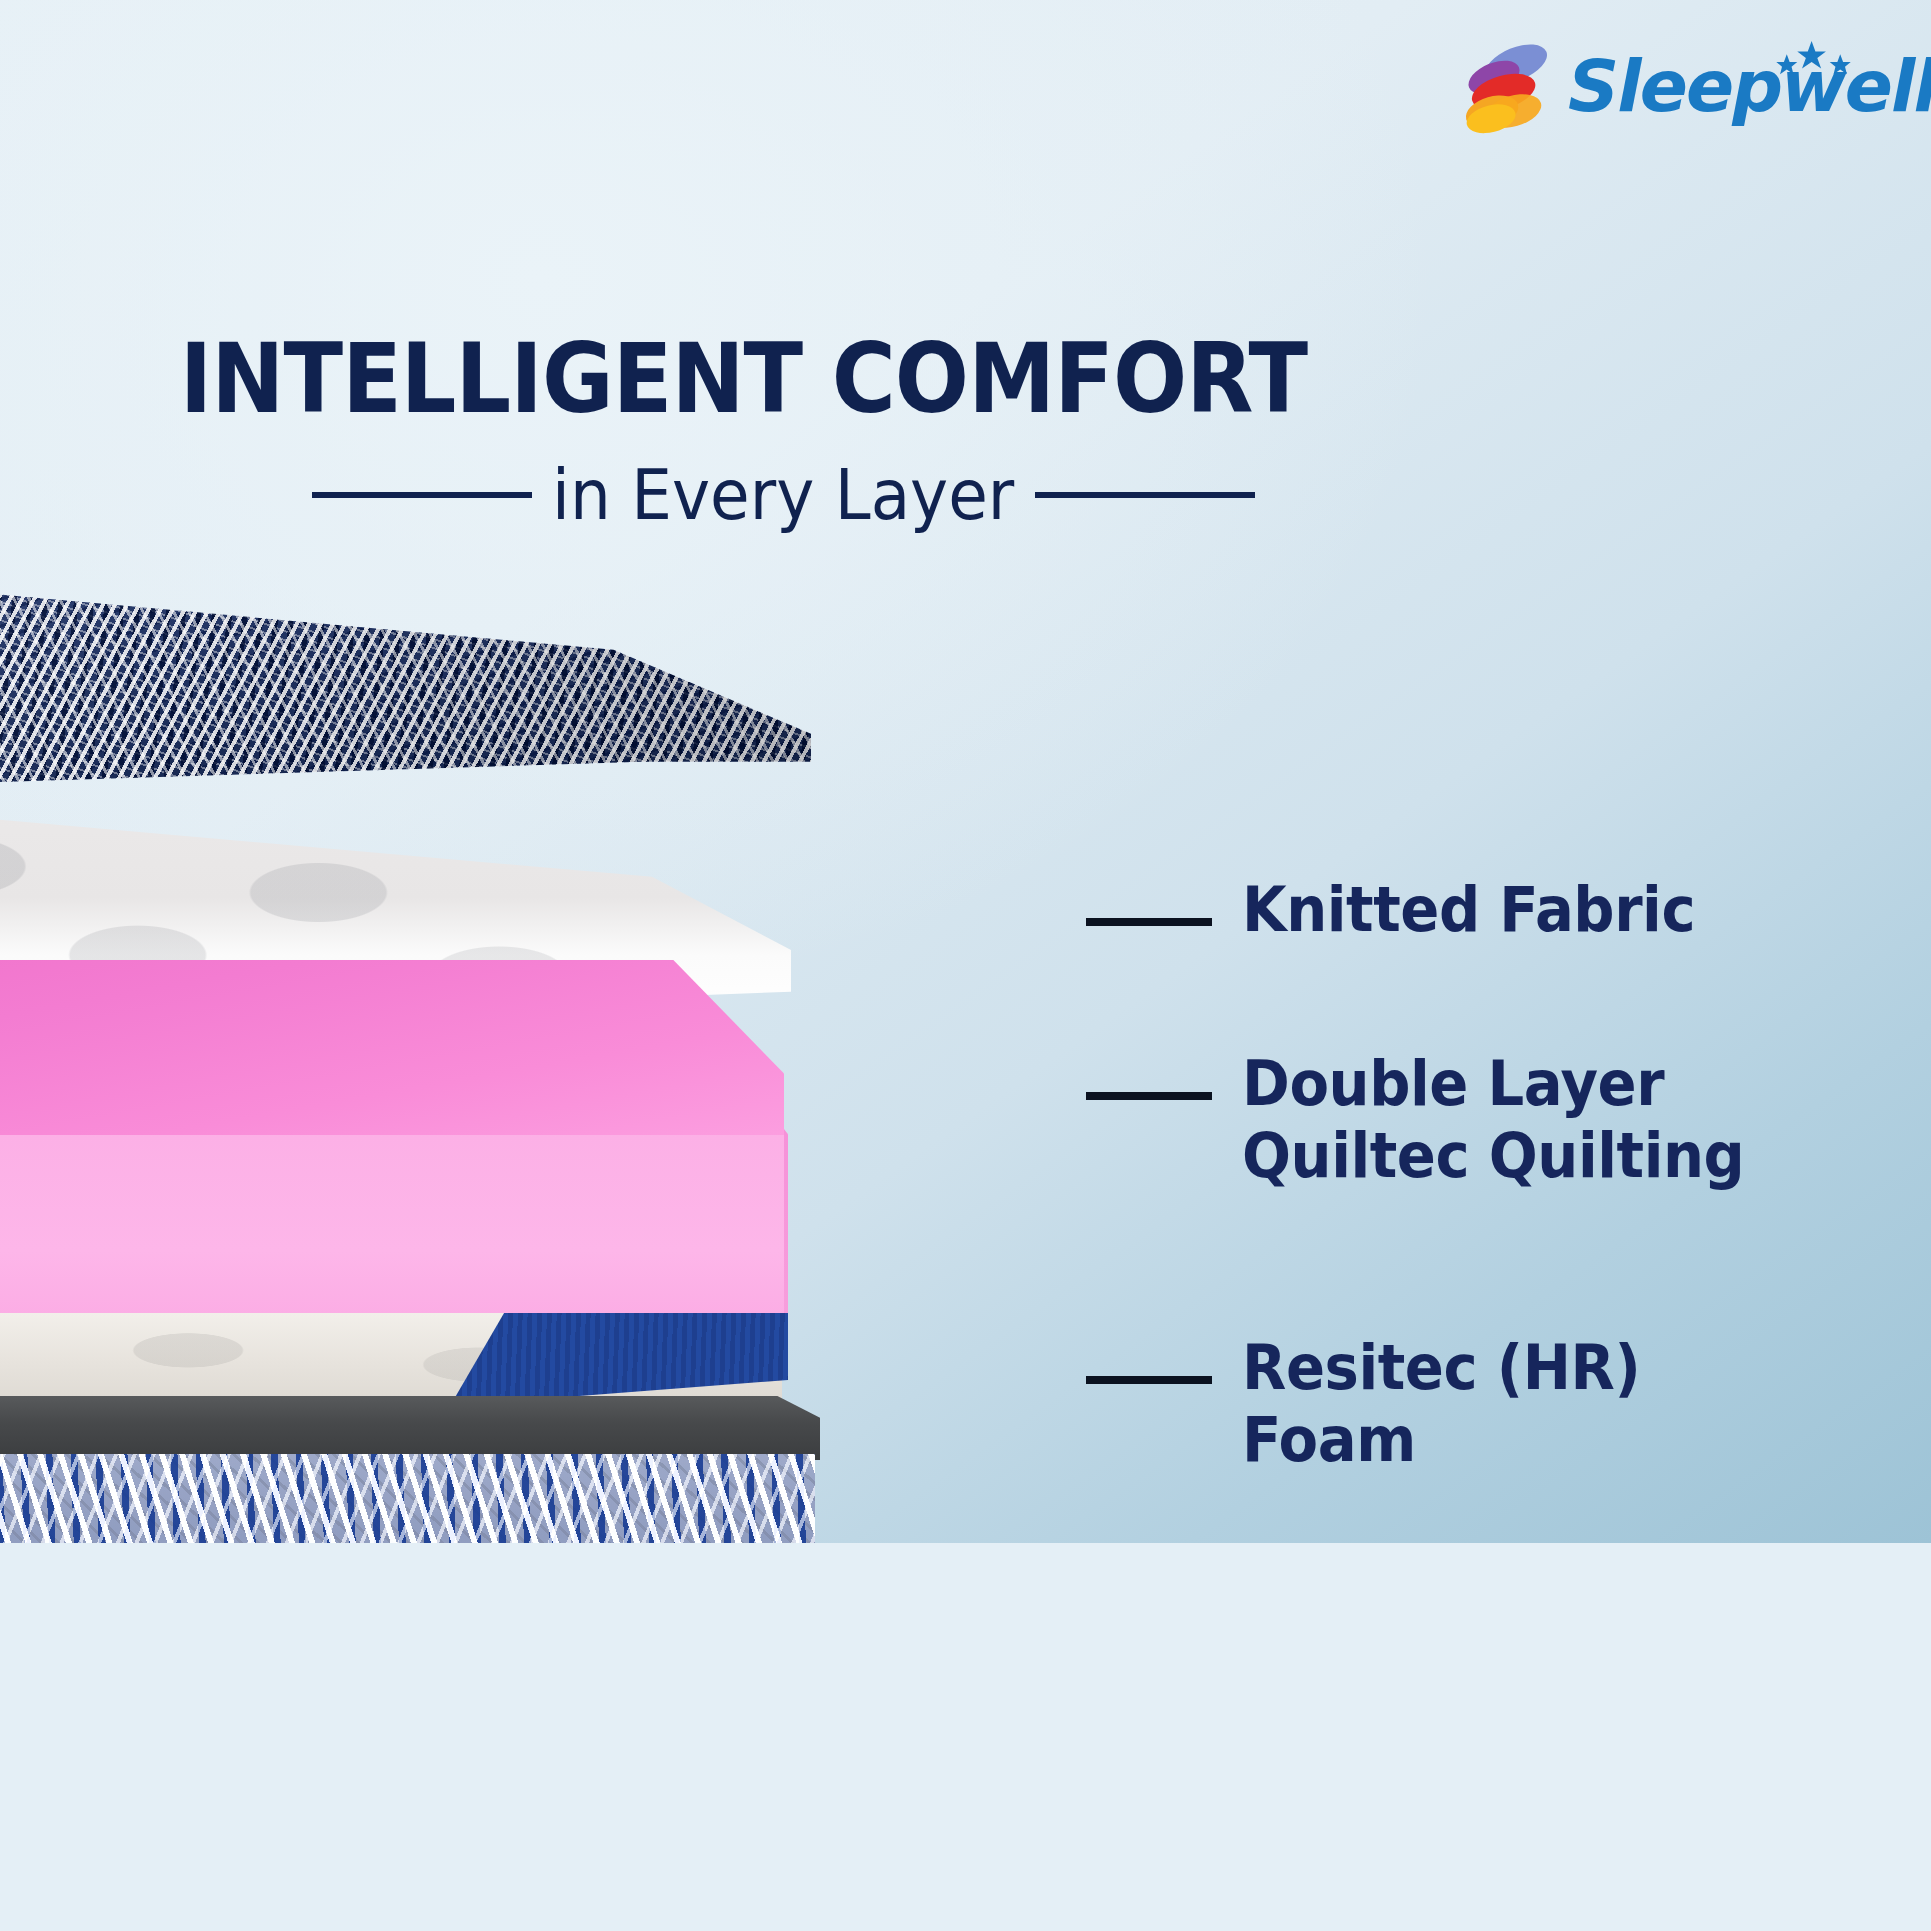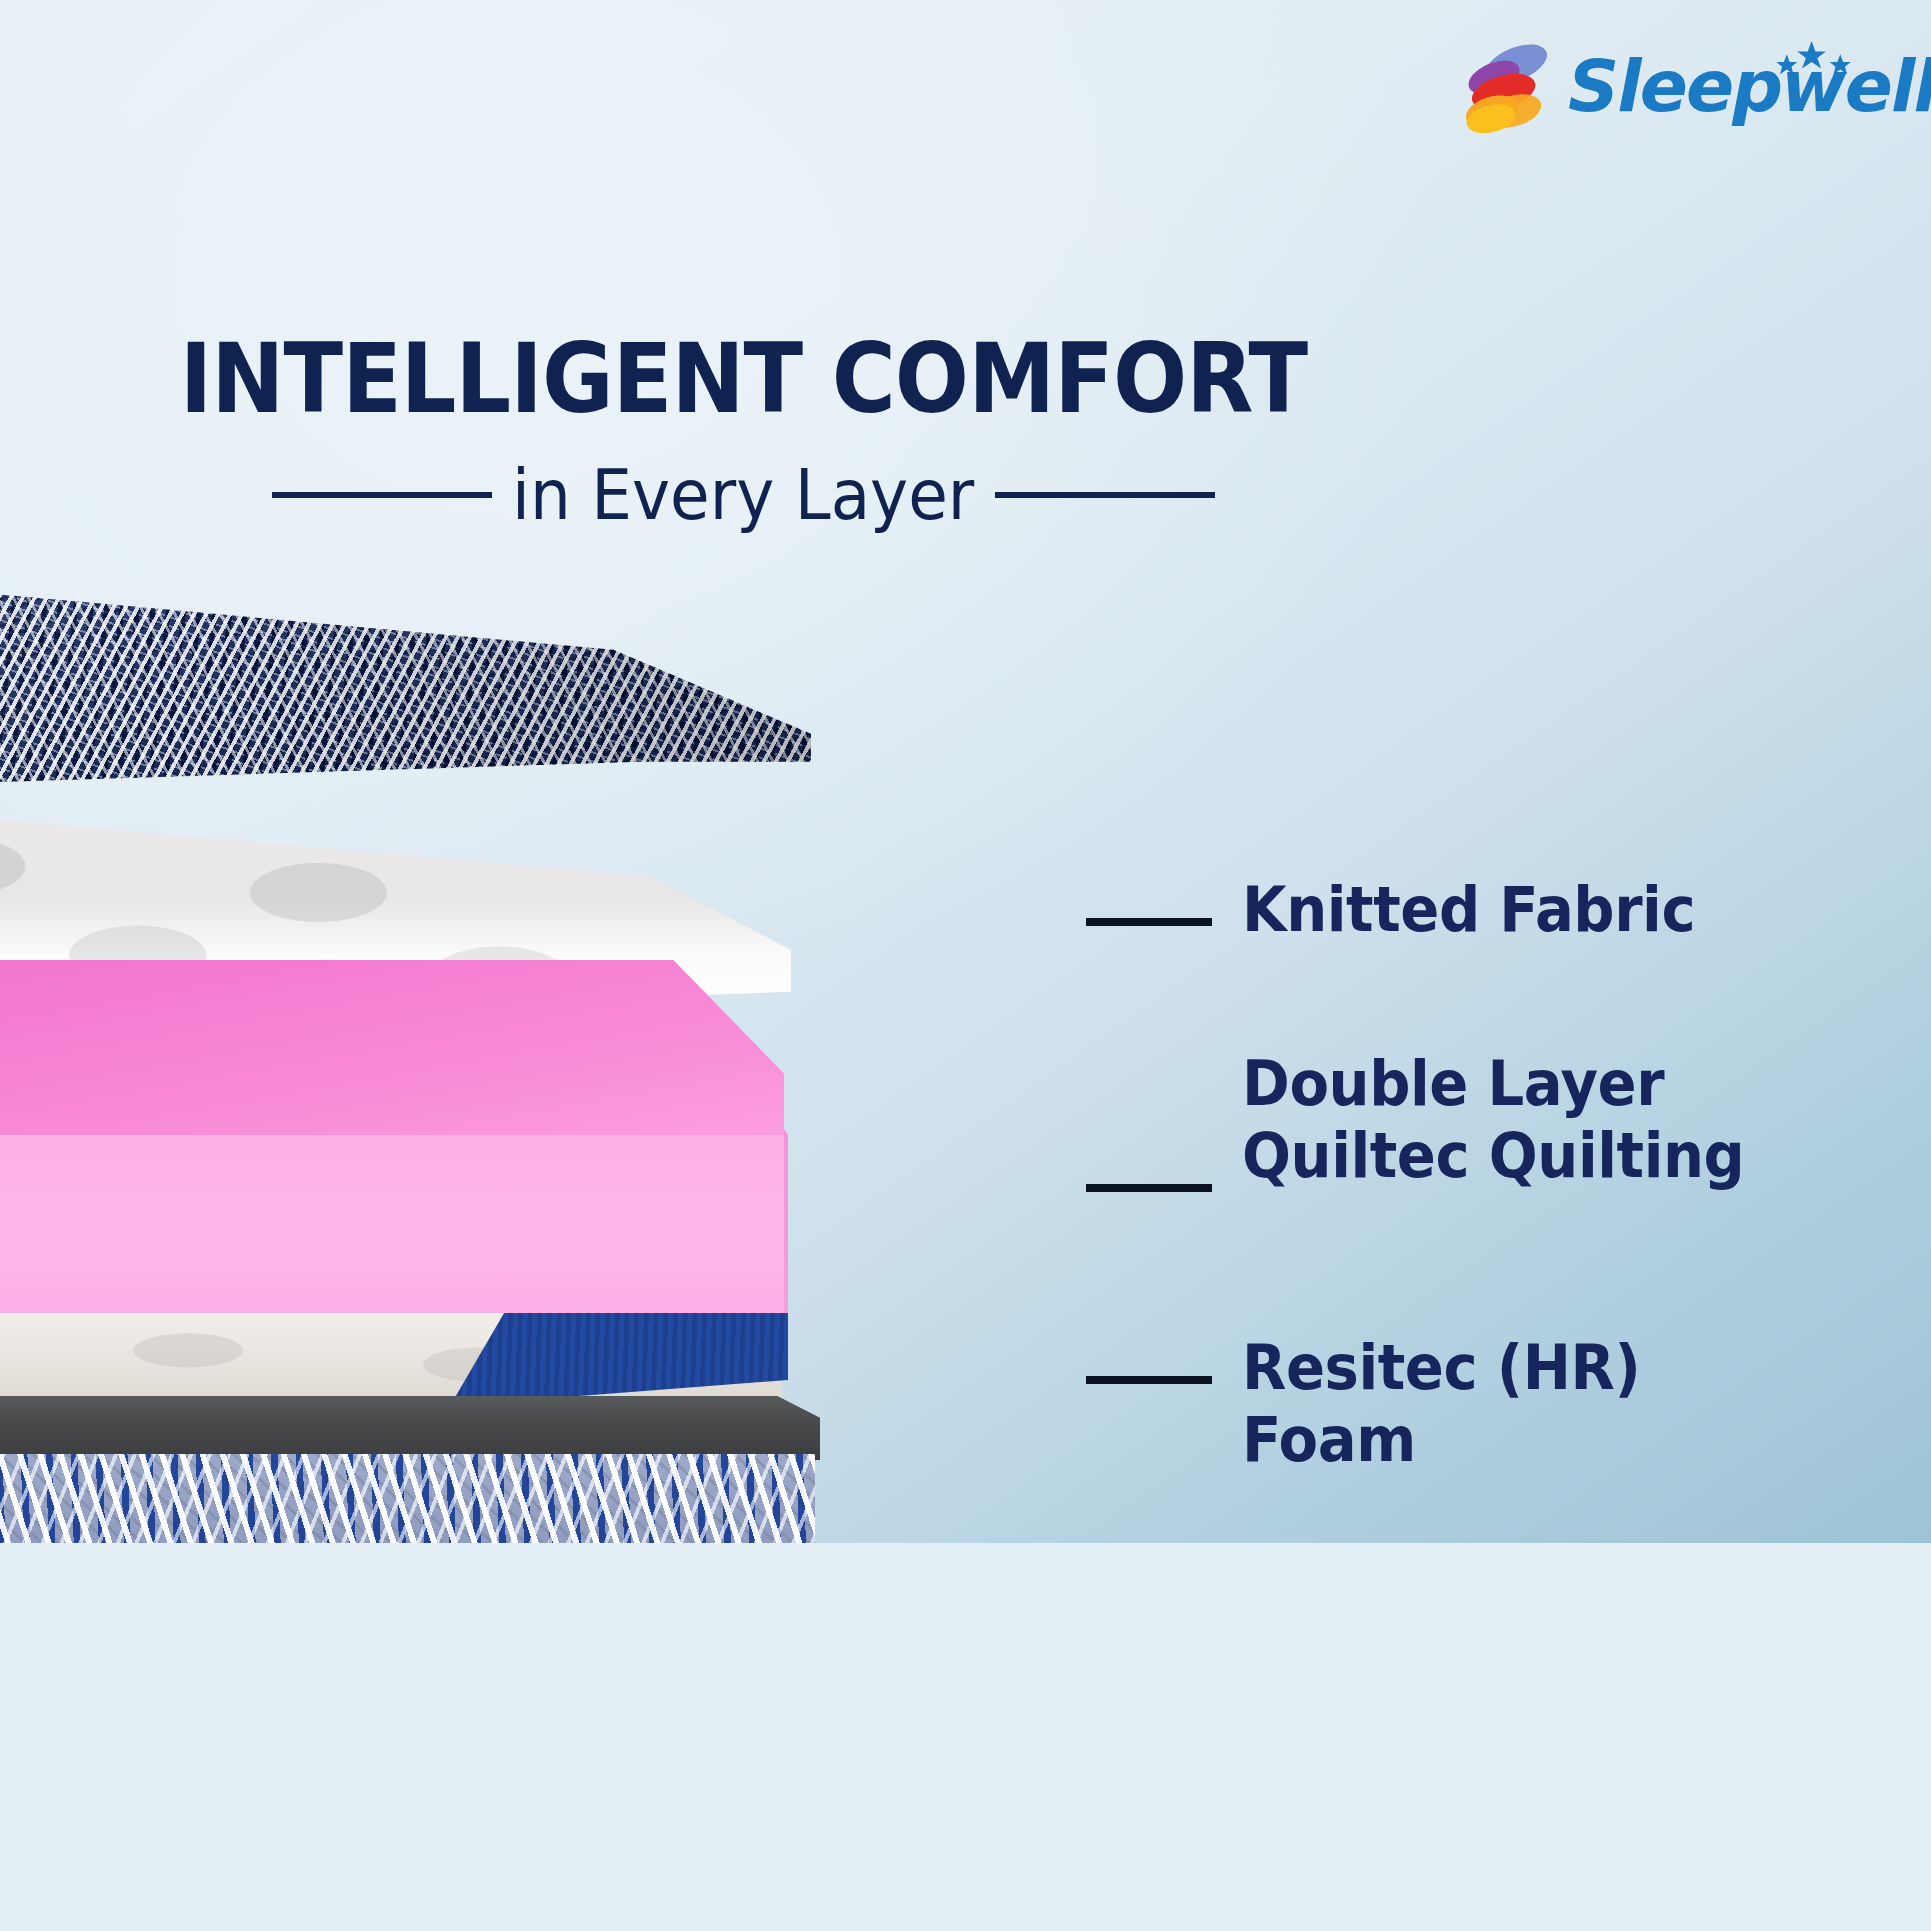--- a/index.html
+++ b/index.html
@@ -30,41 +30,41 @@
   #headline{
     position:absolute;left:0;top:328px;width:1487px;text-align:center;
     font-family:"DejaVu Sans","Liberation Sans",sans-serif;
     font-size:97px;font-weight:700;color:#10224f;
     letter-spacing:-1px;line-height:1.05;
     transform:scaleX(.9);transform-origin:50% 50%;
     white-space:nowrap;
   }
   #sub-row{
     position:absolute;left:0;top:454px;width:1487px;
-    display:flex;align-items:center;justify-content:center;
+    display:flex;align-items:center;justify-content:center;padding-left:40px;
   }
   .sub-rule{width:220px;height:6.8px;background:#10224f;flex:none;}
   #subtitle{
     font-family:"DejaVu Sans","Liberation Sans",sans-serif;
     font-size:70px;font-weight:400;color:#10224f;
     letter-spacing:0px;white-space:nowrap;
     transform:scaleX(.92);transform-origin:50% 50%;
   }
 
   
   .callout{position:absolute;display:flex;align-items:flex-start;gap:30px;}
   .callout .lead{width:126px;height:7.7px;background:#0b1220;flex:none;margin-top:44px;}
   .callout .ctext{
     font-family:"DejaVu Sans","Liberation Sans",sans-serif;
     font-size:62px;font-weight:700;color:#16265c;line-height:1.16;
     letter-spacing:-0.5px;white-space:pre-line;
     transform:scaleX(.93);transform-origin:0 50%;
   }
   #callout-0{left:1086px;top:874px;}
-  #callout-1{left:1086px;top:1048px;align-items:flex-end;}
+  #callout-1{left:1086px;top:1048px;}
   #callout-2{left:1086px;top:1332px;justify-content:space-between;}
 
   
   #mattress{position:absolute;left:-599px;top:521px;width:1506px;height:994px;}
 
   
   #knit-layer{
     position:absolute;left:0;top:0;width:1410px;height:280px;
     clip-path:polygon(0% 7%, 86% 46%, 100% 76%, 100% 86%, 88% 86%, 0% 100%);
     background:

